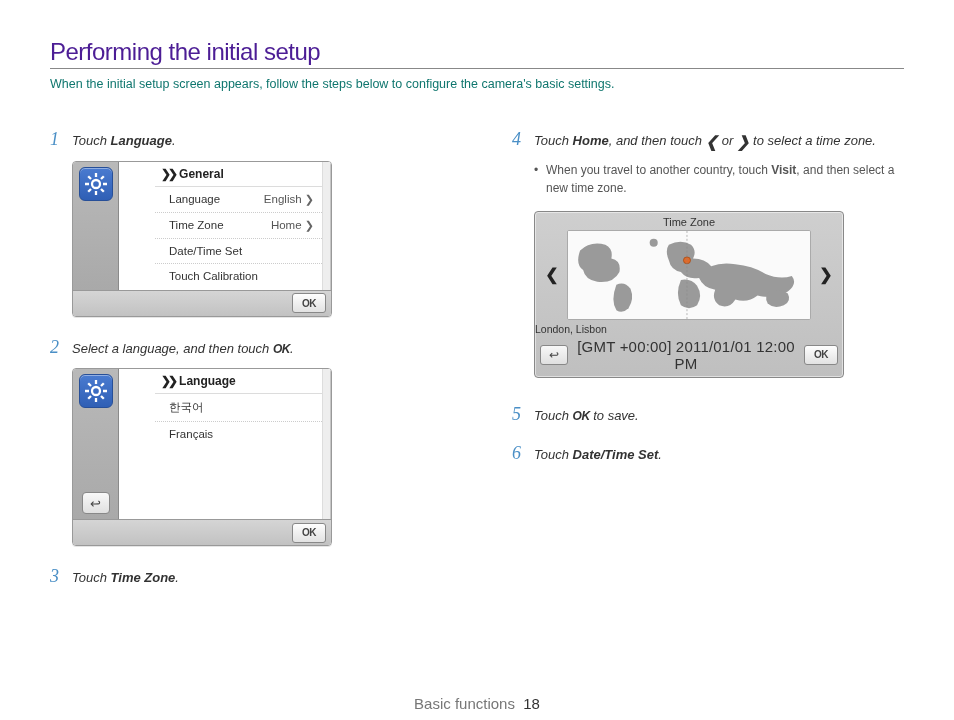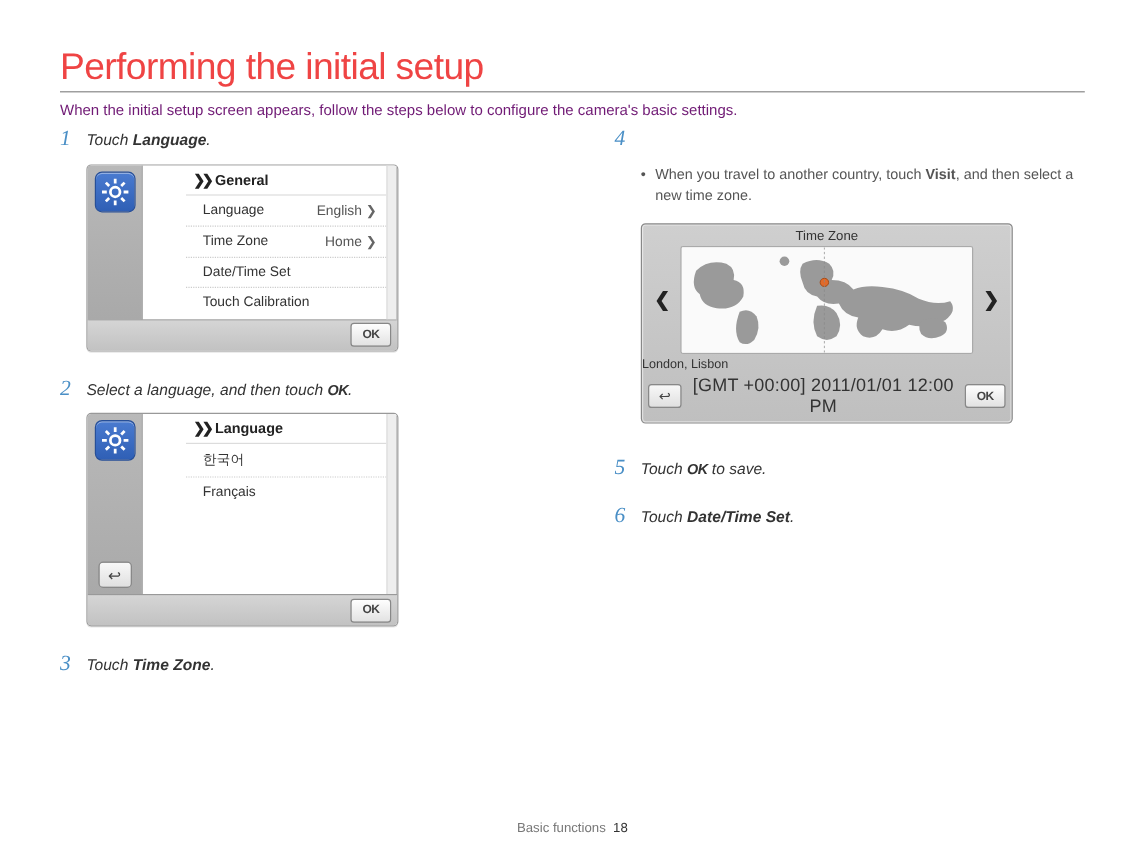--- a/index.html
+++ b/index.html
@@ -7,35 +7,35 @@
     width: 954px;
     height: 720px;
     font-family: Arial, Helvetica, sans-serif;
     font-size: 13px;
     color: #444;
     background: #fff;
     position: relative;
     padding: 38px 50px 0 50px;
   }
   .title {
-    font-size: 31px;
-    color: #ef4444;
+    font-size: 24px;
+    color: #4c1d95;
     font-weight: 400;
     letter-spacing: -0.5px;
     margin-bottom: 2px;
   }
   .title-rule {
     border: none;
     border-top: 1px solid #888;
     margin-bottom: 8px;
   }
   .subtitle {
     font-size: 12.5px;
-    color: #701a75;
-    margin-bottom: 6px;
+    color: #0f766e;
+    margin-bottom: 38px;
   }
   .columns {
     display: flex;
     gap: 70px;
   }
   .col { flex: 1; }
   .step {
     margin-bottom: 18px;
   }
   .step-row {
@@ -245,24 +245,24 @@
   }
   .tz-gmt {
     flex: 1;
     text-align: center;
     font-size: 15px;
     color: #333;
     letter-spacing: 0.2px;
   }
   .page-footer {
     position: absolute;
-    bottom: 24px;
+    bottom: 8px;
     left: 0; right: 0;
     text-align: center;
-    font-size: 11px;
+    font-size: 15px;
     color: #777;
   }
   .page-footer .pn { color: #333; }
 </style>
 </head>
 <body>
 
 <h1 class="title">Performing the initial setup</h1>
 <hr class="title-rule">
 <p class="subtitle">When the initial setup screen appears, follow the steps below to configure the camera's basic settings.</p>
@@ -391,20 +391,23 @@
       </div>
     </div>
 
   </div>
 
   <div class="col">
 
     <div class="step">
       <div class="step-row">
         <span class="step-num">4</span>
+        <span class="step-text">
+          <span>Touch </span><b>Home</b><span>, and then touch </span><span class="chev-glyph">❮</span><span> or </span><span class="chev-glyph">❯</span><span> to select a time zone.</span>
+        </span>
       </div>
       <div class="bullet-row">
         <span class="bullet-dot">•</span>
         <span>
           <span>When you travel to another country, touch </span><b>Visit</b><span>, and then select a new time zone.</span>
         </span>
       </div>
 
       <div class="tz-panel" style="margin-top:14px;">
         <div class="tz-title">Time Zone</div>

